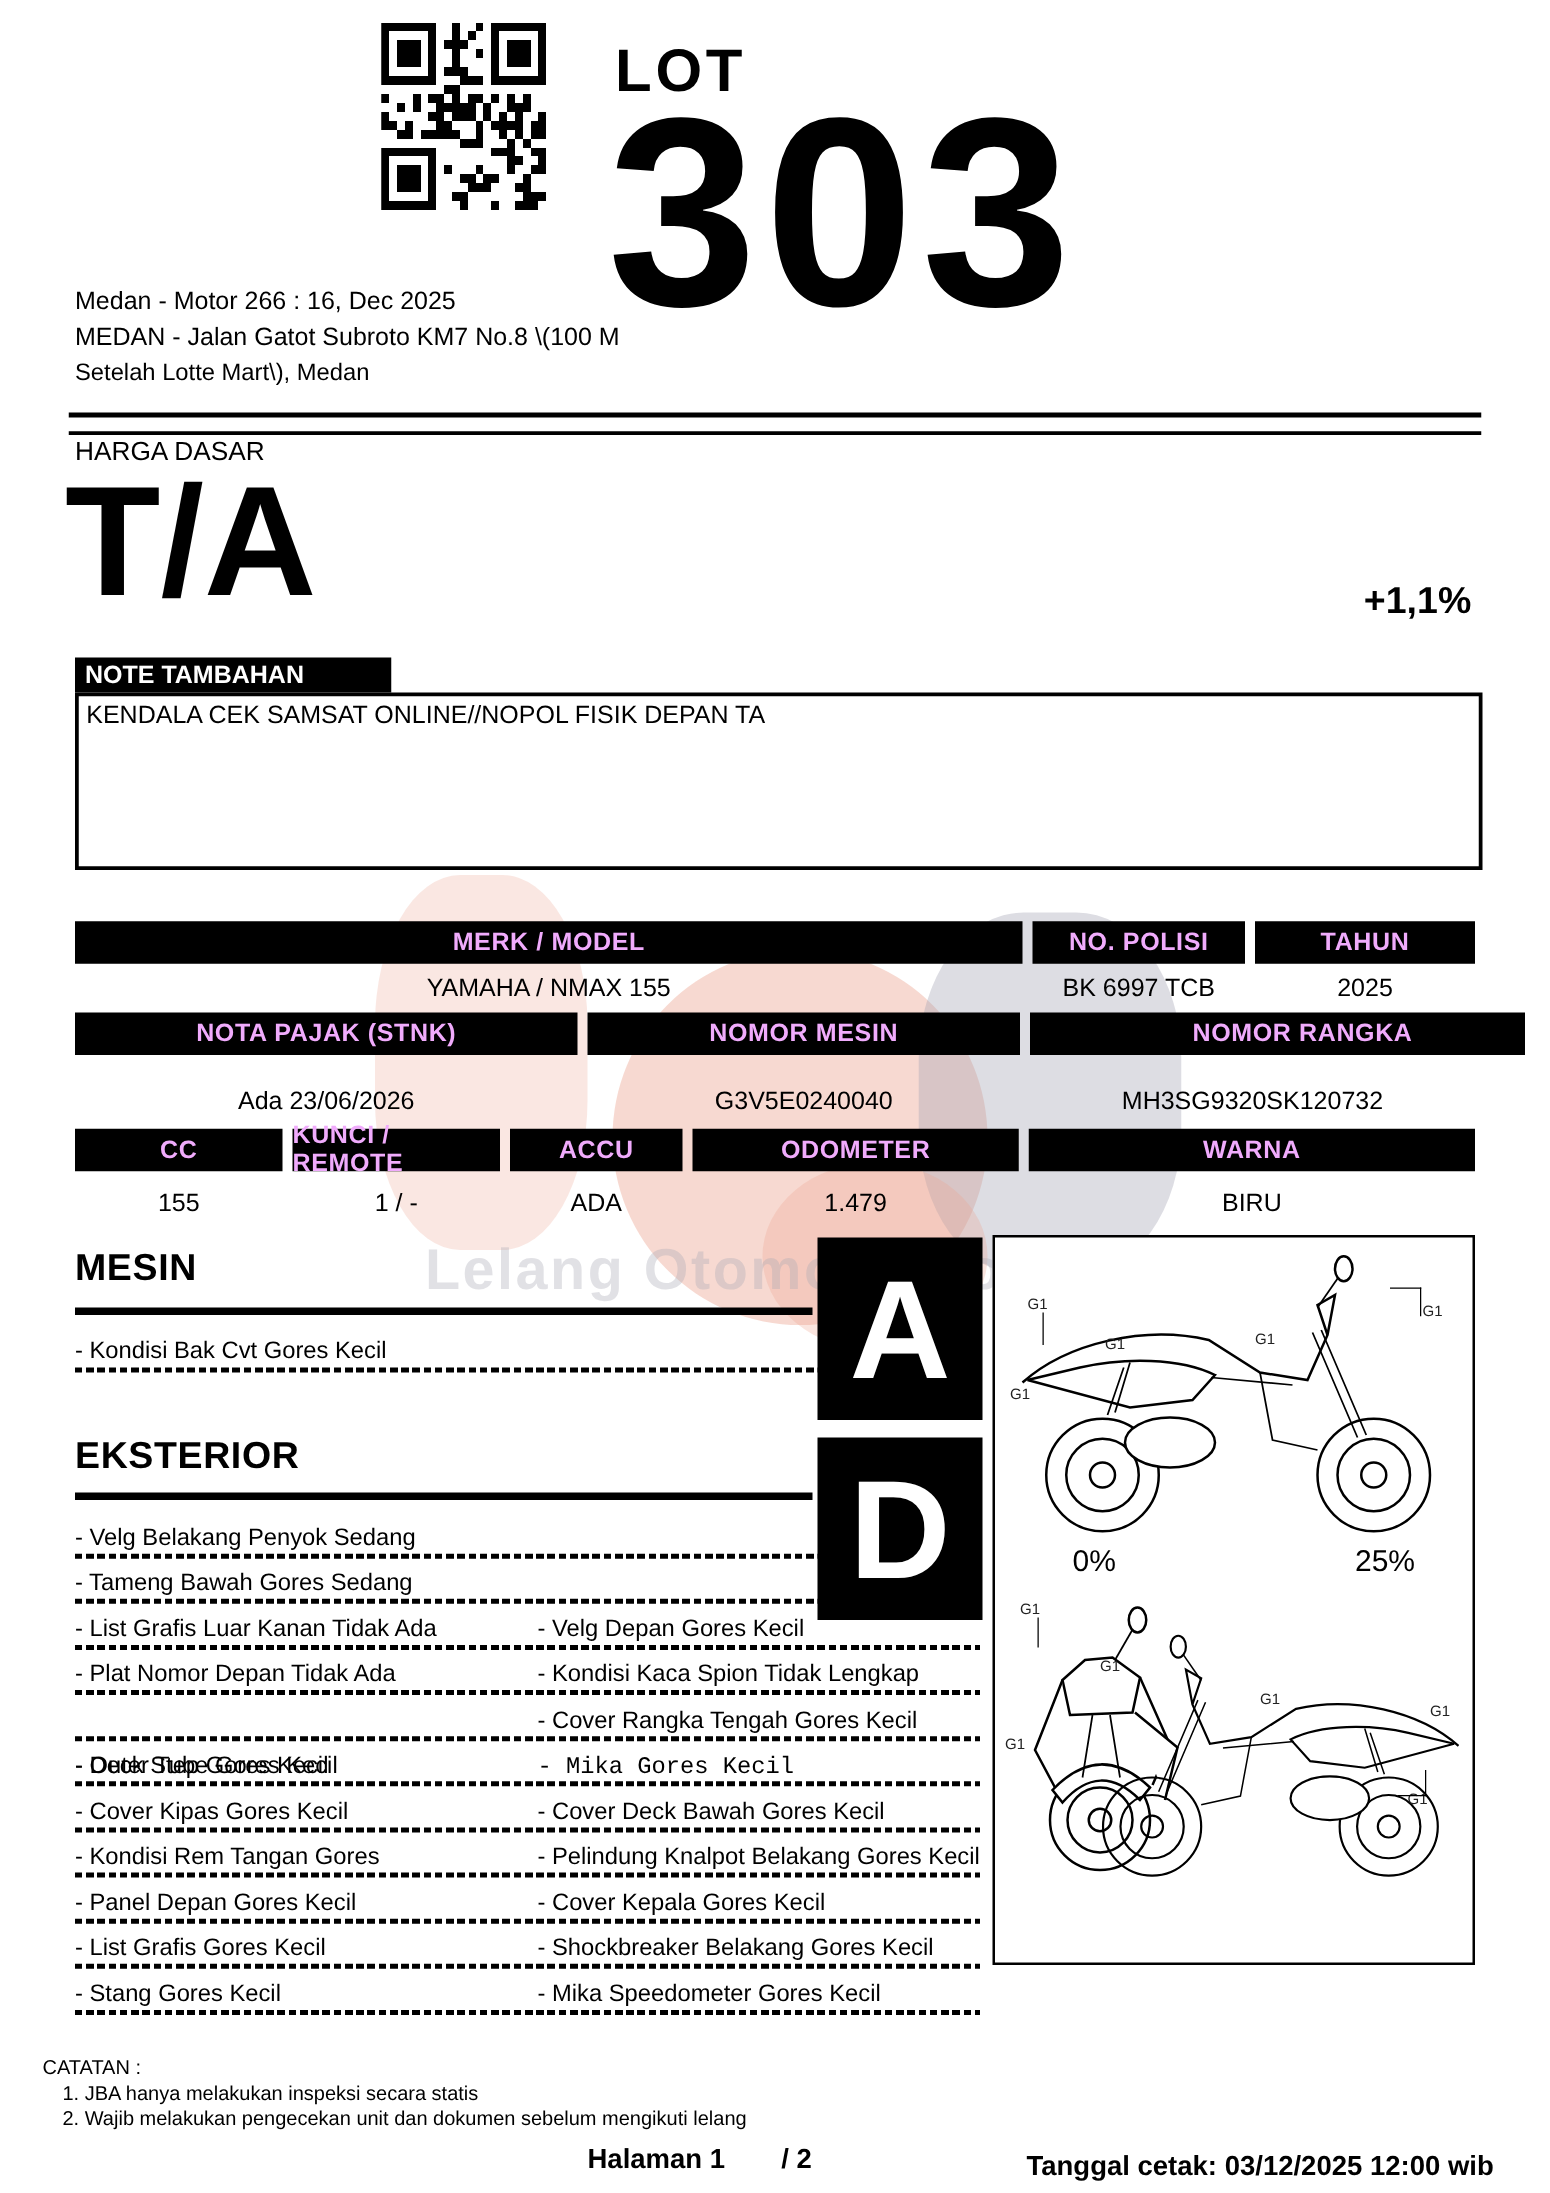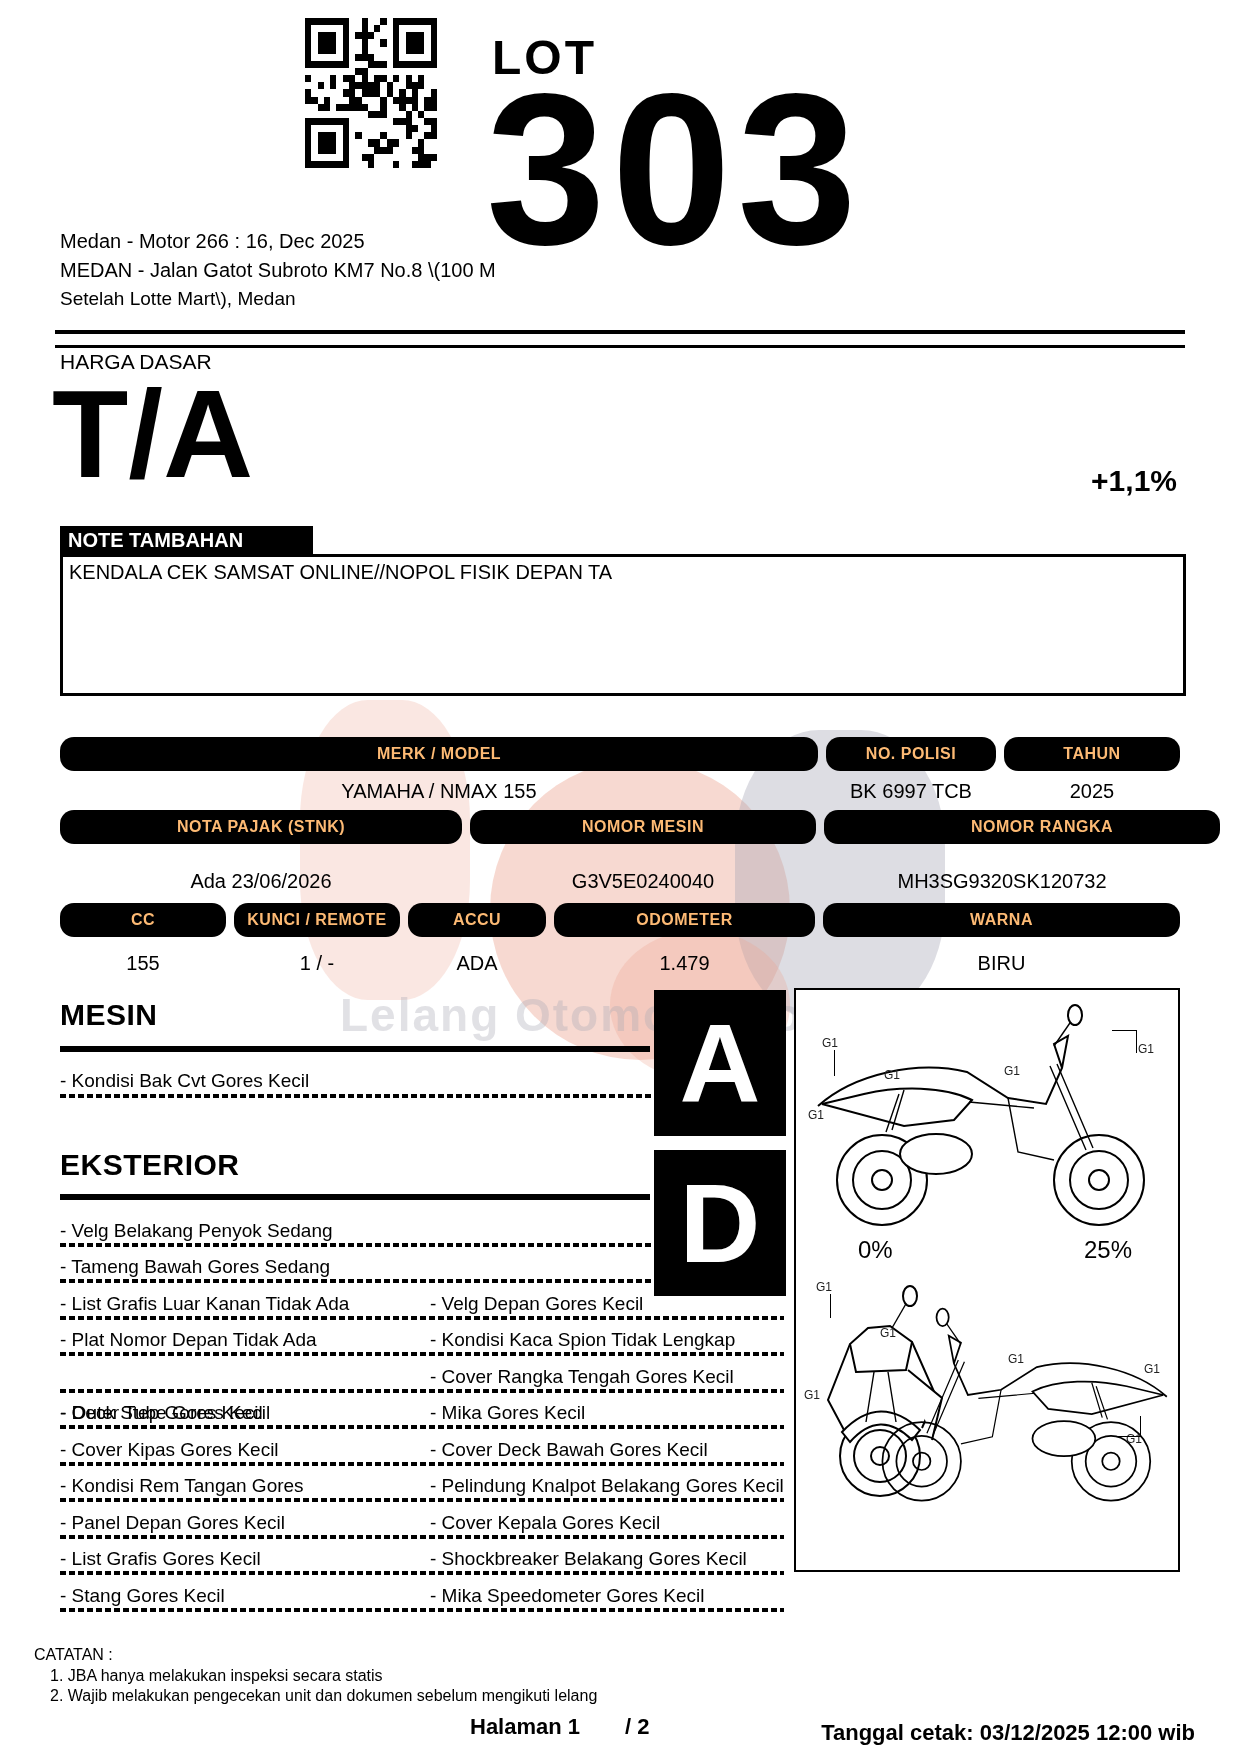--- a/index.html
+++ b/index.html
@@ -5,22 +5,22 @@
   html,body{margin:0;padding:0;background:#fff;}
   #page{position:relative;width:1240px;height:1754px;background:#fff;overflow:hidden;
         font-family:"Liberation Sans","DejaVu Sans",sans-serif;color:#000;}
   .abs{position:absolute;}
   
   .wm-blob{position:absolute;border-radius:50%;}
   .wm-text{position:absolute;font-weight:bold;font-size:46px;color:rgba(170,170,180,0.35);letter-spacing:2px;}
   
   .double-rule{position:absolute;left:55px;width:1130px;height:11px;border-top:4px solid #000;border-bottom:3px solid #000;}
   
-  .hdr{position:absolute;background:#000;color:#fdba74;font-weight:bold;font-size:16px;
-       display:flex;align-items:center;justify-content:center;letter-spacing:.5px;border-radius:14px;}
+  .hdr{position:absolute;background:#000;color:#f0abfc;font-weight:bold;font-size:20px;
+       display:flex;align-items:center;justify-content:center;letter-spacing:.5px;}
   .val{position:absolute;font-size:20px;display:flex;align-items:center;justify-content:center;}
   .sect-title{position:absolute;font-size:30px;font-weight:bold;letter-spacing:.5px;}
   .bar{position:absolute;height:6px;background:#000;}
   .dot{position:absolute;height:4px;
        background:repeating-linear-gradient(90deg,#000 0 6px,transparent 6px 9px);}
   .item{position:absolute;font-size:19px;white-space:nowrap;}
   .grade-box{position:absolute;left:654px;width:132px;background:#000;color:#fff;
              display:flex;align-items:center;justify-content:center;font-size:112px;font-weight:bold;}
   .diag-box{position:absolute;left:794px;width:382px;border:2.5px solid #000;background:#fff;}
   .g1{position:absolute;font-size:12px;color:#222;}
@@ -325,21 +325,21 @@
 
   <div class="item" style="left:60px;top:1329px;">- Plat Nomor Depan Tidak Ada</div>
   <div class="item" style="left:430px;top:1329px;">- Kondisi Kaca Spion Tidak Lengkap</div>
   <div class="dot" style="left:60px;top:1352px;width:724px;"></div>
 
   <div class="item" style="left:60px;top:1402px;text-align:center;">- Deck Step Gores Kecil</div>
   <div class="item" style="left:430px;top:1366px;">- Cover Rangka Tengah Gores Kecil</div>
   <div class="dot" style="left:60px;top:1389px;width:724px;"></div>
 
   <div class="item" style="left:60px;top:1402px;">- Outer Tube Gores Kecil</div>
-  <div class="item" style="left:430px;top:1402px;">- Mika Gores Kecil</div>
+  <div class="item" style="left:430px;top:1402px;font-family:Liberation Mono, monospace;">- Mika Gores Kecil</div>
   <div class="dot" style="left:60px;top:1425px;width:724px;"></div>
 
   <div class="item" style="left:60px;top:1439px;">- Cover Kipas Gores Kecil</div>
   <div class="item" style="left:430px;top:1439px;">- Cover Deck Bawah Gores Kecil</div>
   <div class="dot" style="left:60px;top:1462px;width:724px;"></div>
 
   <div class="item" style="left:60px;top:1475px;">- Kondisi Rem Tangan Gores</div>
   <div class="item" style="left:430px;top:1475px;">- Pelindung Knalpot Belakang Gores Kecil</div>
   <div class="dot" style="left:60px;top:1498px;width:724px;"></div>
 

